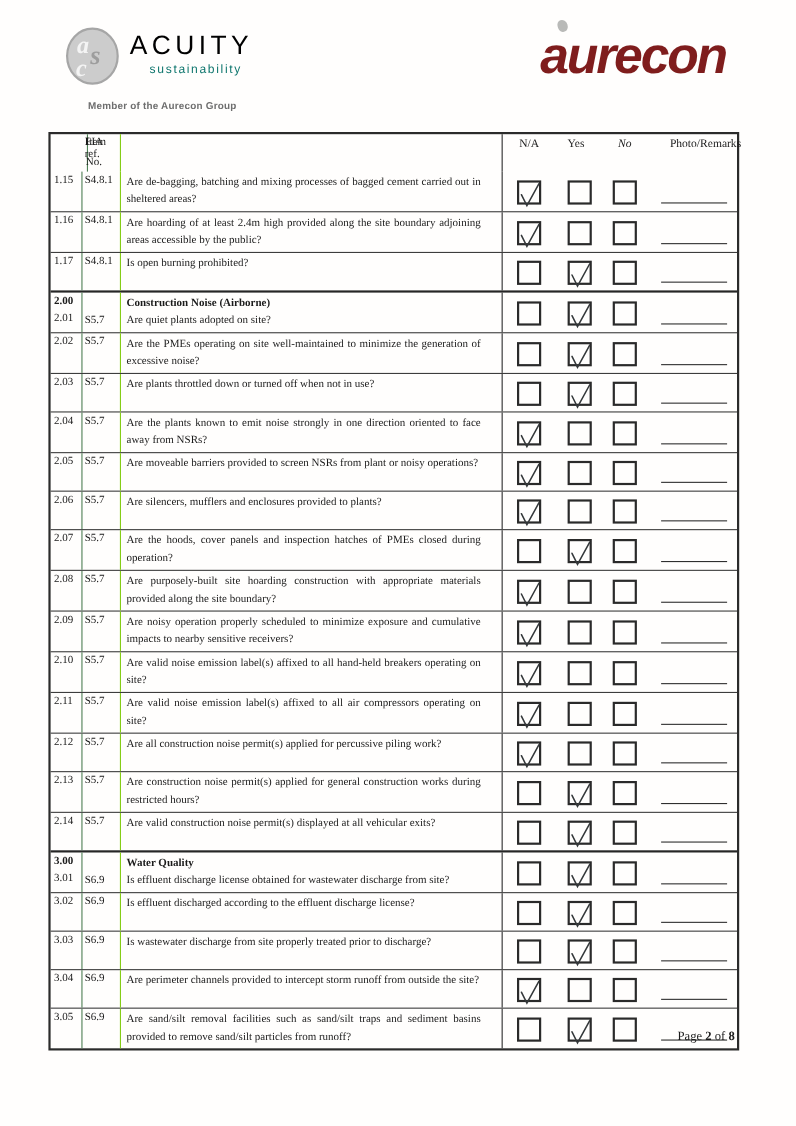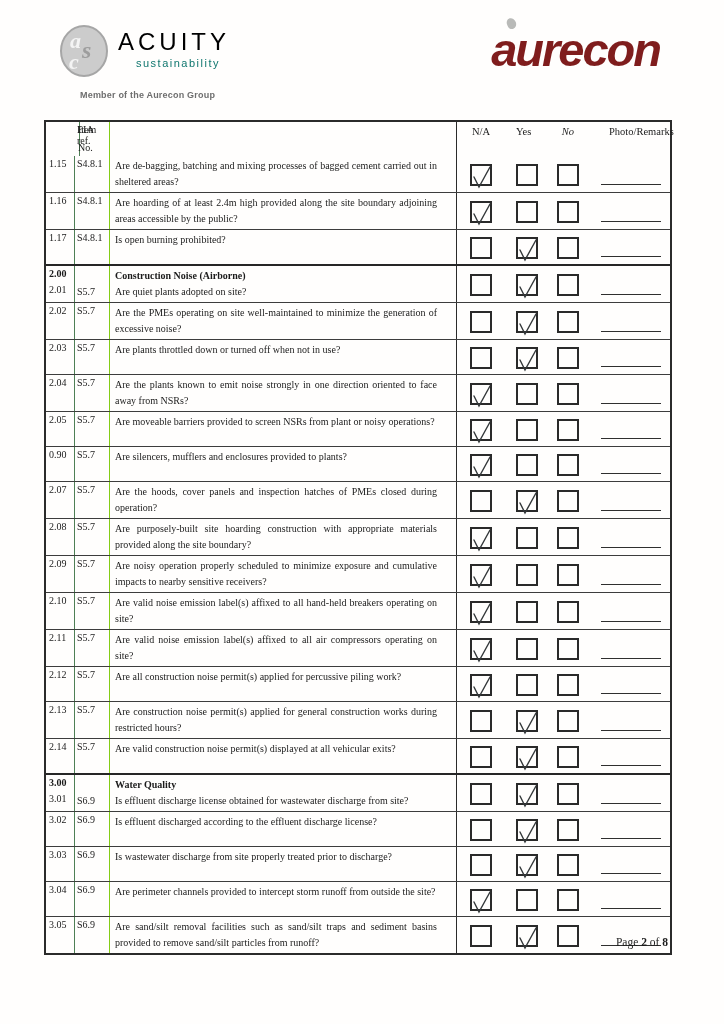--- a/index.html
+++ b/index.html
@@ -328,21 +328,21 @@
         </span>
         <span class="cbox cbox-no">
           
         </span>
         <span class="remark-line"></span>
       </div>
     </div>
 
     <div class="trow">
       <div class="c-item">
-        <span class="item-main">0.90</span>
+        <span class="item-main">2.06</span>
 
       </div>
       <div class="c-eia">
         <span class="eia-text">S5.7</span>
       </div>
       <div class="c-q">
 
         <div class="q-text">Are silencers, mufflers and enclosures provided to plants?</div>
       </div>
       <div class="c-checks">

